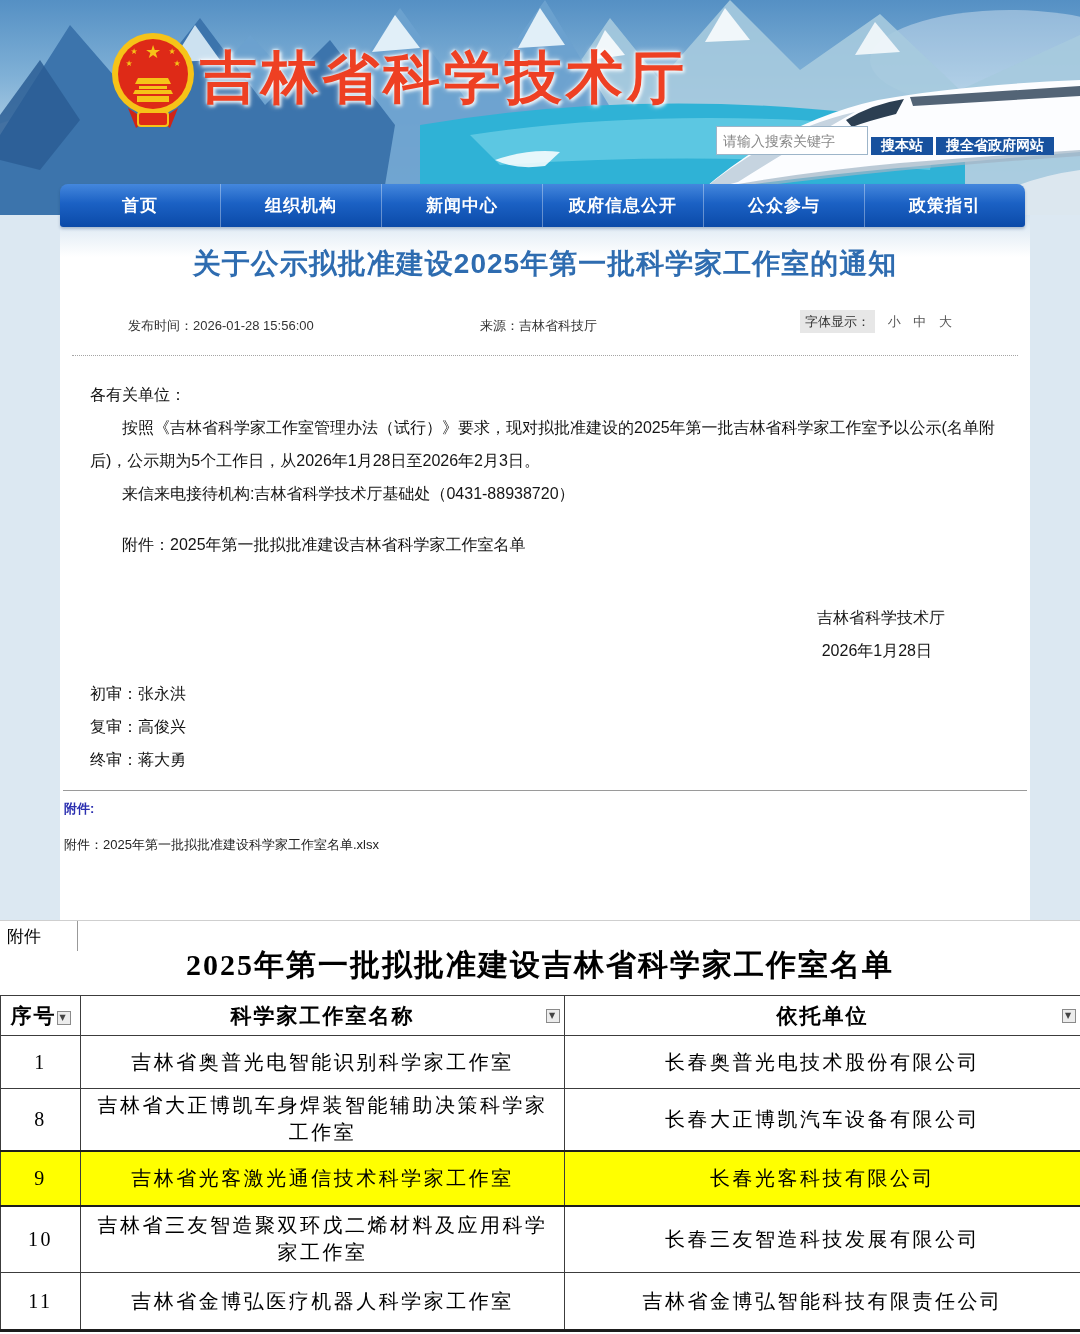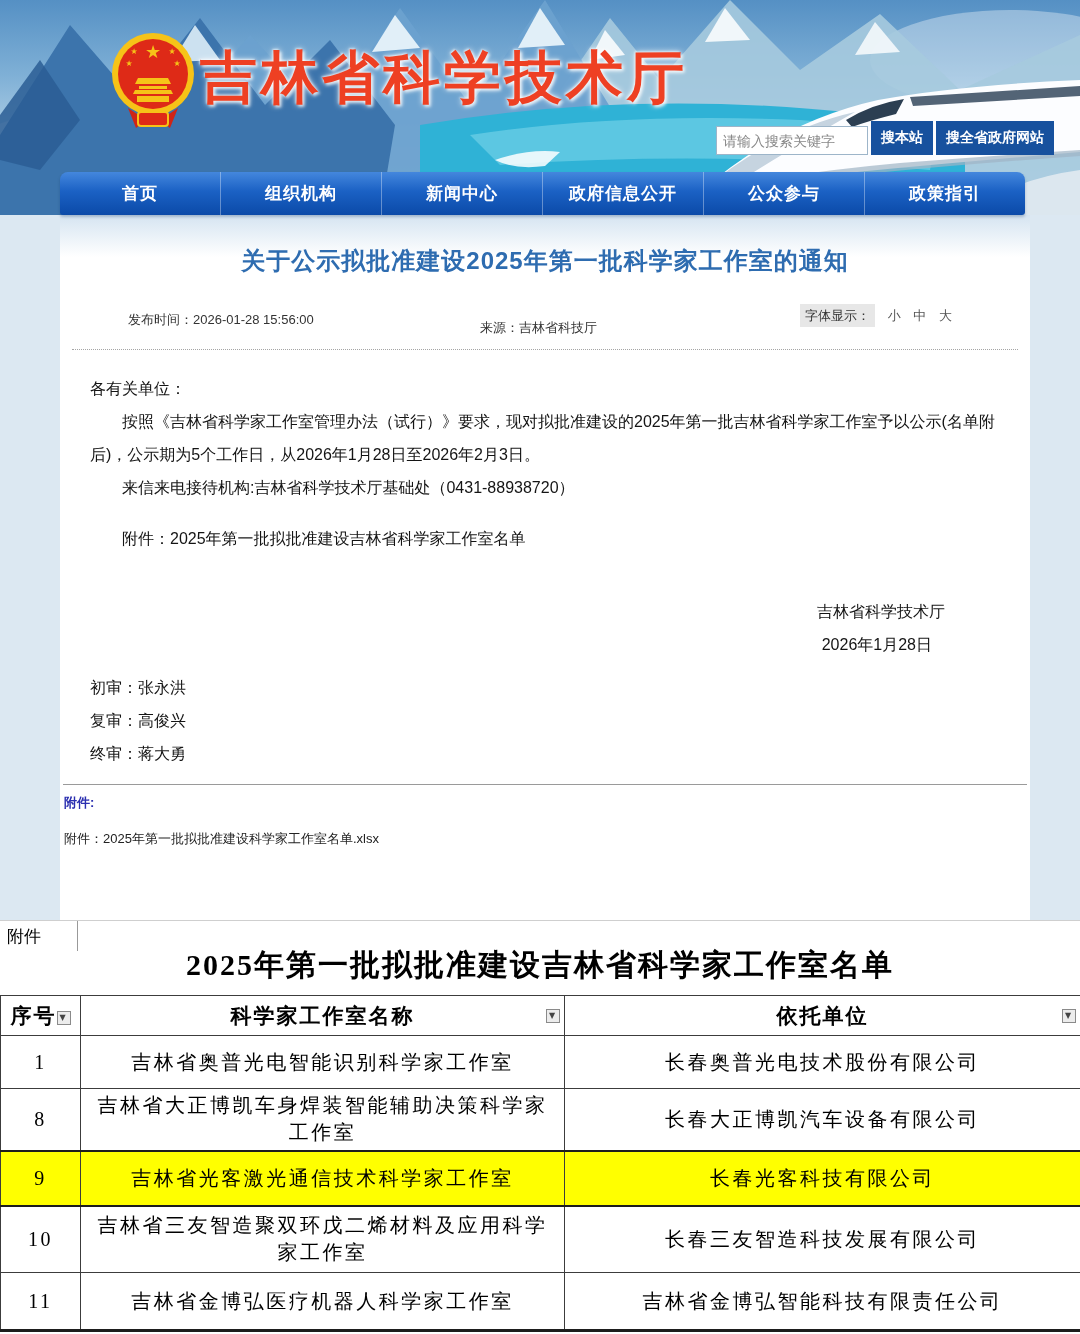--- a/index.html
+++ b/index.html
@@ -12,37 +12,37 @@
   .header svg.banner { position:absolute; left:0; top:0; }
   .emblem { position:absolute; left:108px; top:28px; width:90px; height:104px; z-index:3; }
   .site-title { position:absolute; left:200px; top:40px; z-index:3;
                 font-size:57px; font-weight:bold; letter-spacing:4px; color:#ee4023;
                 text-shadow:0 0 6px rgba(255,255,255,.95), 2px 2px 3px rgba(255,255,255,.7), -1px -1px 2px rgba(255,255,255,.6); }
   .search-bar { position:absolute; left:716px; top:126px; z-index:4; display:flex; align-items:flex-end; height:29px; }
   .search-input { width:152px; height:29px; border:1px solid #9db5c9; font-size:14px; padding:0 6px;
                   color:#333; background:#fff; outline:none; }
   .search-input::placeholder { color:#888; }
   .search-btn { margin-left:3px; border:none; background:#17519e; color:#fff; font-size:14px; font-weight:bold;
-                padding:8px 10px; cursor:pointer; font-family:inherit; }
-
-  
-  .nav { position:absolute; left:60px; top:172px; width:965px; height:43px; z-index:4;
+                padding:0 10px; cursor:pointer; font-family:inherit; }
+
+  
+  .nav { position:absolute; left:60px; top:184px; width:965px; height:43px; z-index:4;
          background:linear-gradient(180deg,#4487dd 0%, #1b61c4 45%, #0b4aa8 100%);
          border-radius:8px 8px 3px 3px; display:flex; align-items:center; box-shadow:0 2px 3px rgba(0,40,90,.25); }
   .nav-item { flex:1; text-align:center; color:#fff; font-size:17px; font-weight:bold; letter-spacing:1px;
               cursor:pointer; position:relative; line-height:43px; }
   .nav-item + .nav-item { border-left:1px solid rgba(255,255,255,.35); }
 
   
   .content { position:absolute; left:60px; top:215px; width:970px; height:705px;
              background:linear-gradient(180deg,#d5e4f1 0%, #ffffff 42px); }
-  .article-title { margin-top:30px; text-align:center; color:#2e6cb0; font-size:24px; font-weight:bold; letter-spacing:1px; }
+  .article-title { margin-top:30px; text-align:center; color:#2e6cb0; font-size:28px; font-weight:bold; letter-spacing:1px; }
   .meta { position:relative; height:26px; margin-top:30px; font-size:13px; color:#333; }
   .meta-publish { position:absolute; left:68px; top:4px; }
-  .meta-source  { position:absolute; left:420px; top:4px;margin-top:8px; }
+  .meta-source  { position:absolute; left:420px; top:4px; }
   .meta-font    { position:absolute; left:740px; top:0; }
   .meta-font-label { background:#e7e7e7; padding:4px 5px; color:#333; }
   .font-opt { color:#555; margin-left:9px; cursor:pointer; }
   .dotted-sep { border-top:1px dotted #a5a5a5; margin:16px 12px 0 12px; }
 
   .body-text { padding:22px 30px 0 30px; font-size:16px; line-height:33px; color:#141414; }
   .indent { text-indent:2em; }
   .attach-line { margin-top:18px; }
   .signer { text-align:right; padding-right:55px; margin-top:40px; }
   .sign-date { text-align:right; padding-right:68px; }

